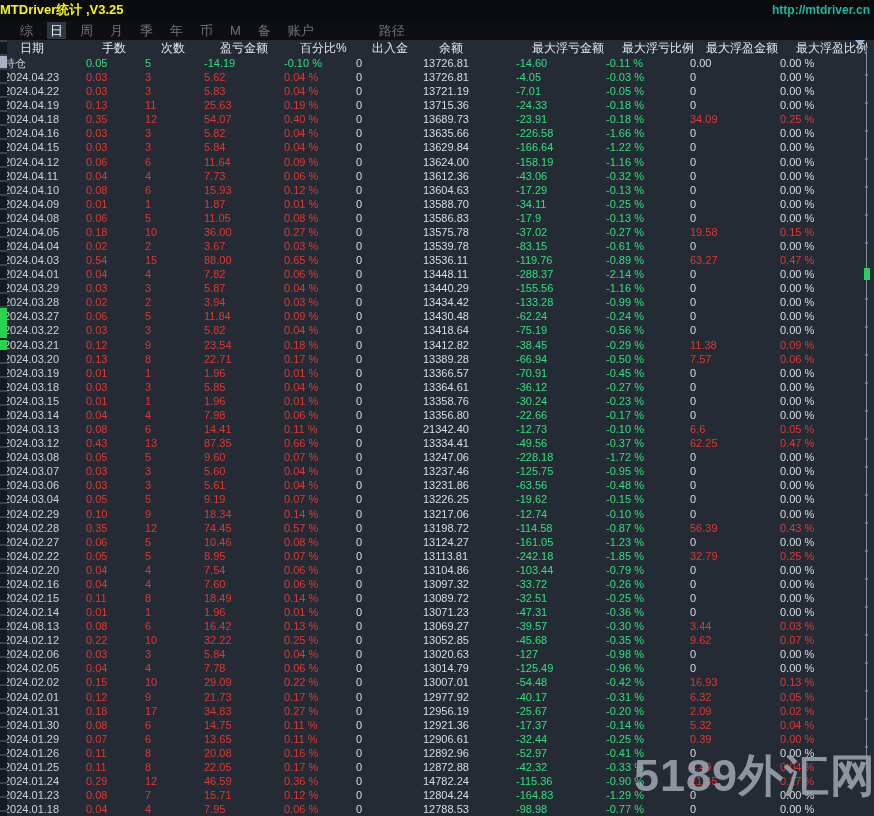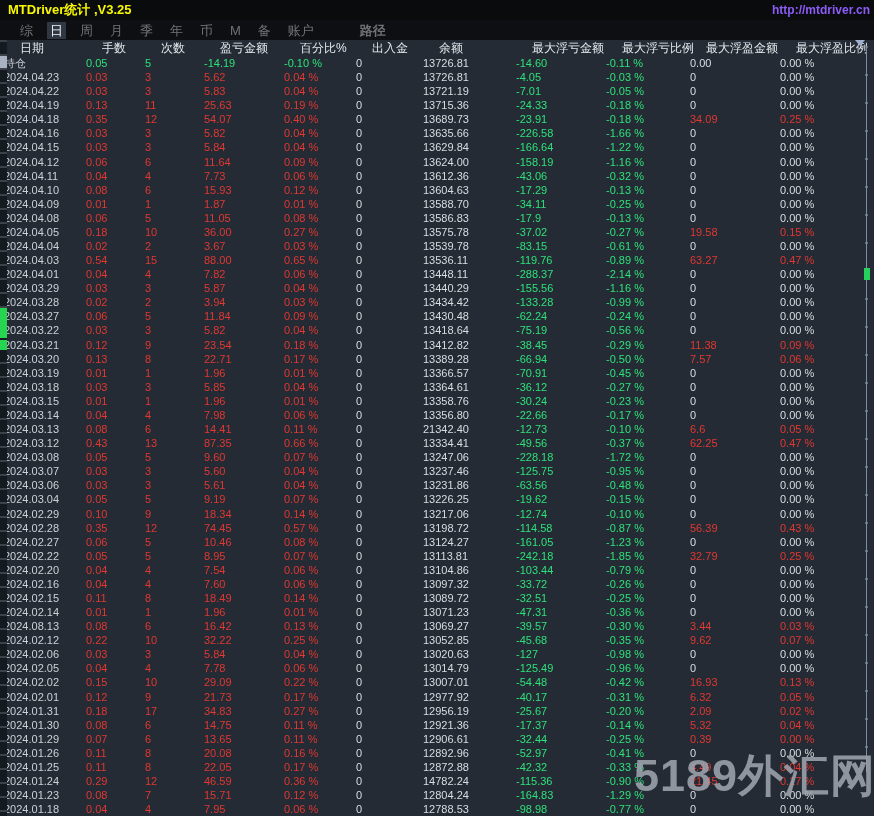--- a/index.html
+++ b/index.html
@@ -4,28 +4,28 @@
 <style>
   html,body{margin:0;padding:0;background:#000;}
   #app{
     position:relative;width:874px;height:816px;overflow:hidden;
     background:#10141a;font-family:"Liberation Sans","DejaVu Sans",sans-serif;
     -webkit-font-smoothing:none;
   }
   
   #titlebar{position:absolute;left:0;top:0;width:874px;height:20px;background:#0a0b0d;
     display:flex;align-items:center;justify-content:space-between;}
-  #app-title{color:#f8f800;font-size:13px;font-weight:bold;padding-left:8px;letter-spacing:0;}
-  #app-url{color:#8b5cf6;font-size:12px;font-weight:bold;padding-right:4px;}
+  #app-title{color:#f8f800;font-size:13px;font-weight:bold;letter-spacing:0;}
+  #app-url{color:#14b8a6;font-size:12px;font-weight:bold;padding-right:4px;}
   
   #tabbar{position:absolute;left:0;top:20px;width:874px;height:20px;background:#0e0f12;
     display:flex;align-items:center;padding-left:17px;box-sizing:border-box;}
   .tab{color:#6e7277;font-size:13px;margin-right:11px;padding:0 3px;line-height:17px;cursor:default;}
   .tab.sel{background:#2f3742;color:#f2f4f6;}
-  .tab.path{margin-left:29px;font-weight:bold;}
+  .tab.path{margin-left:48px;}
   
   #table{position:absolute;left:0;top:40px;width:874px;height:776px;background:#242b34;}
   #thead{position:absolute;left:0;top:0;width:874px;height:16px;display:grid;
     grid-template-columns:82px 59px 59px 80px 72px 67px 93px 90px 84px 90px auto;
     padding-left:20px;box-sizing:border-box;}
   #thead .th{color:#e4e8ec;font-size:12px;line-height:16px;white-space:nowrap;overflow:visible;}
   #tbody{position:absolute;left:0;top:16px;width:874px;height:760px;}
   .row{display:grid;grid-template-columns:82px 59px 59px 80px 72px 67px 93px 90px 84px 90px auto;
     height:14.083px;padding-left:4px;box-sizing:border-box;}
   .cell{font-size:11px;line-height:14.1px;white-space:nowrap;overflow:visible;}

